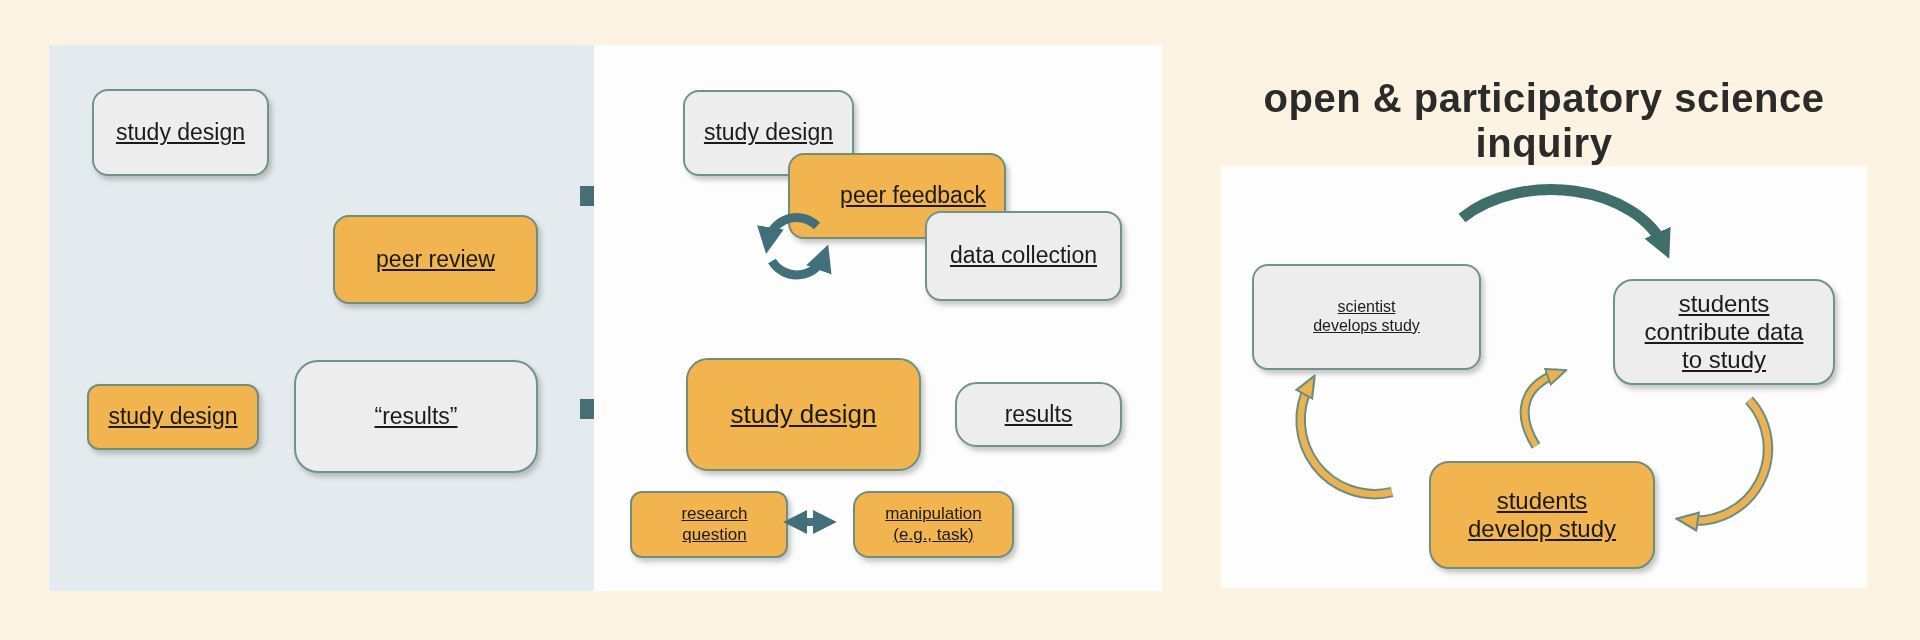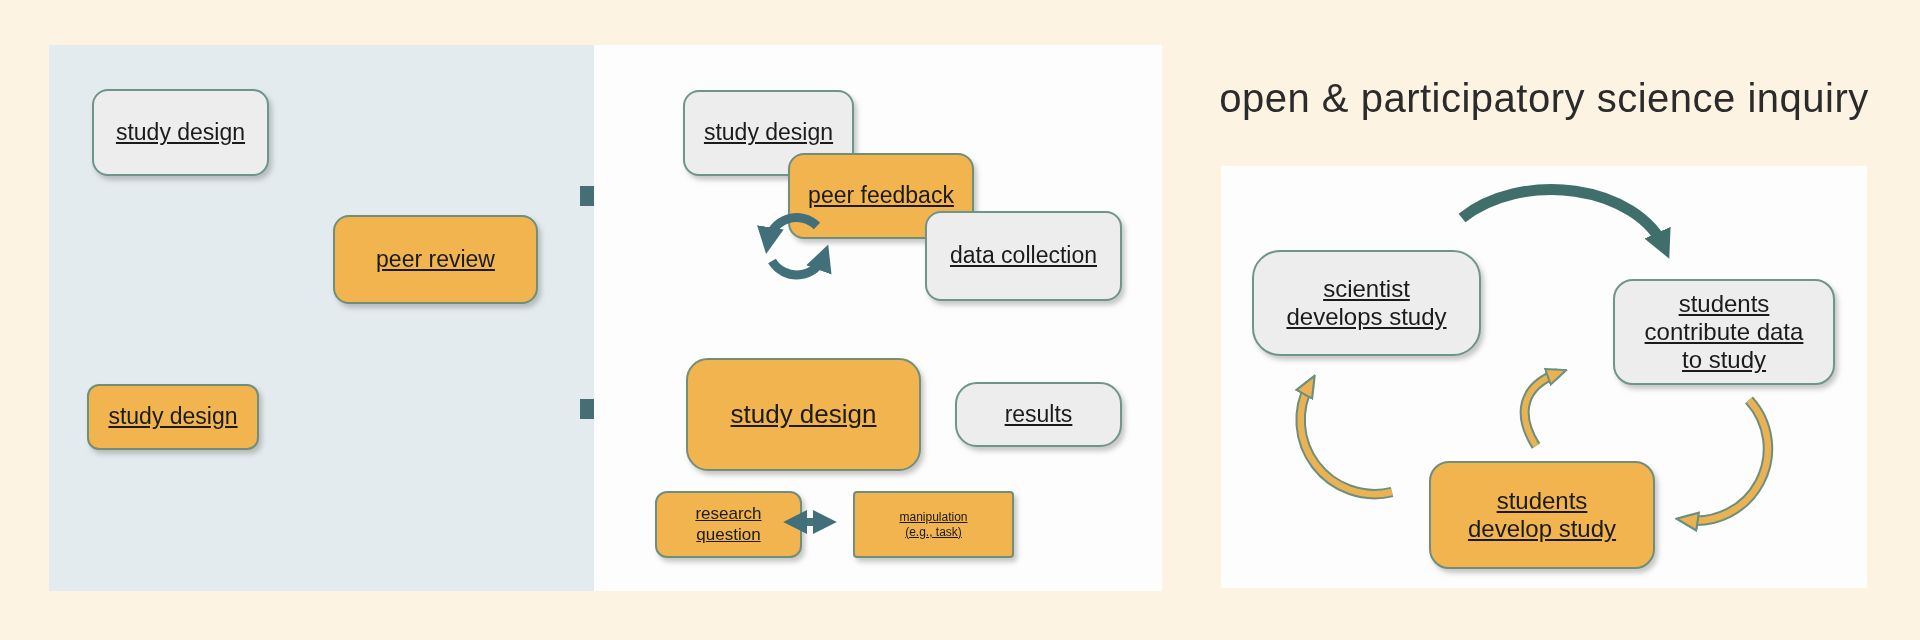--- a/index.html
+++ b/index.html
@@ -48,60 +48,61 @@
 
   <div class="panel blue" style="left:49px;top:45px;width:545px;height:546px;"></div>
 
   <div class="box gray" style="left:92px;top:89px;width:173px;height:83px;">study design</div>
 
 
   <div class="box orange" style="left:333px;top:215px;width:201px;height:85px;text-align:right;">peer review</div>
 
   <div class="box orange" style="left:87px;top:384px;width:168px;height:62px;border-radius:12px;">study design</div>
 
+  <div class="box gray" style="left:294px;top:360px;width:240px;height:109px;border-radius:24px;">“results”</div>
 
   <svg style="left:580px;top:170px;" width="54" height="52" viewBox="0 0 54 52">
     <polygon points="0,16 30,16 30,3 53,26 30,49 30,36 0,36" fill="#456f74"></polygon>
   </svg>
   <svg style="left:580px;top:384px;" width="54" height="50" viewBox="0 0 54 50">
     <polygon points="0,15 30,15 30,2 53,25 30,48 30,35 0,35" fill="#456f74"></polygon>
   </svg>
 
   <div class="panel white" style="left:594px;top:45px;width:568px;height:546px;"></div>
 
   <div class="box gray" style="left:683px;top:90px;width:167px;height:82px;">study design</div>
 
-  <div class="box orange" style="left:788px;top:153px;width:182px;height:82px;">peer feedback</div>
+  <div class="box orange" style="left:788px;top:153px;width:182px;height:82px;padding-left:32px;">peer feedback</div>
 
   <div class="box gray" style="left:925px;top:211px;width:193px;height:86px;">data collection</div>
 
   <svg style="left:754px;top:206px;" width="88" height="84" viewBox="0 0 88 84">
     <path d="M 63 20 A 29 29 0 0 0 14 36" fill="none" stroke="#42707a" stroke-width="9" marker-end="url(#tealhead)"></path>
     <path d="M 18 55 A 29 29 0 0 0 70 50" fill="none" stroke="#42707a" stroke-width="9" marker-end="url(#tealhead)"></path>
   </svg>
 
   <div class="box orange" style="left:686px;top:358px;width:231px;height:109px;font-size:26px;border-radius:22px;">study design</div>
 
   <div class="box gray" style="left:955px;top:382px;width:163px;height:61px;border-radius:22px;">results</div>
 
-  <div class="box orange" style="left:655px;top:491px;width:143px;height:63px;font-size:17px;border-radius:12px;">research
+  <div class="box orange" style="left:630px;top:491px;width:143px;height:63px;font-size:17px;border-radius:12px;padding-left:11px;">research
 question</div>
 
   <svg style="left:778px;top:506px;" width="64" height="32" viewBox="0 0 64 32">
     <line x1="16" y1="16" x2="48" y2="16" stroke="#46737b" stroke-width="8" marker-start="url(#tealhead)" marker-end="url(#tealhead)"></line>
   </svg>
 
-  <div class="box orange" style="left:853px;top:491px;width:157px;height:63px;font-size:12px;border-radius:4px;">manipulation
+  <div class="box orange" style="left:853px;top:491px;width:157px;height:63px;font-size:17px;border-radius:16px;">manipulation
 (e.g., task)</div>
 
-  <div class="title" style="left:1194px;top:76px;width:700px;">open &amp; participatory science inquiry</div>
+  <div class="title" style="left:1194px;top:76px;width:700px;font-weight:bold;">open &amp; participatory science inquiry</div>
 
   <div class="panel white" style="left:1221px;top:166px;width:646px;height:422px;"></div>
 
-  <div class="box gray" style="left:1252px;top:250px;width:225px;height:102px;font-size:24px;border-radius:28px;">scientist
+  <div class="box gray" style="left:1252px;top:264px;width:225px;height:102px;font-size:16px;border-radius:16px;">scientist
 develops study</div>
 
   <div class="box gray" style="left:1613px;top:279px;width:218px;height:102px;font-size:24px;border-radius:20px;">students
 contribute data
 to study</div>
 
   <div class="box orange" style="left:1429px;top:461px;width:222px;height:104px;font-size:24px;border-radius:20px;">students
 develop study</div>
 
   <svg style="left:1448px;top:185px;" width="240" height="100" viewBox="0 0 240 100">

